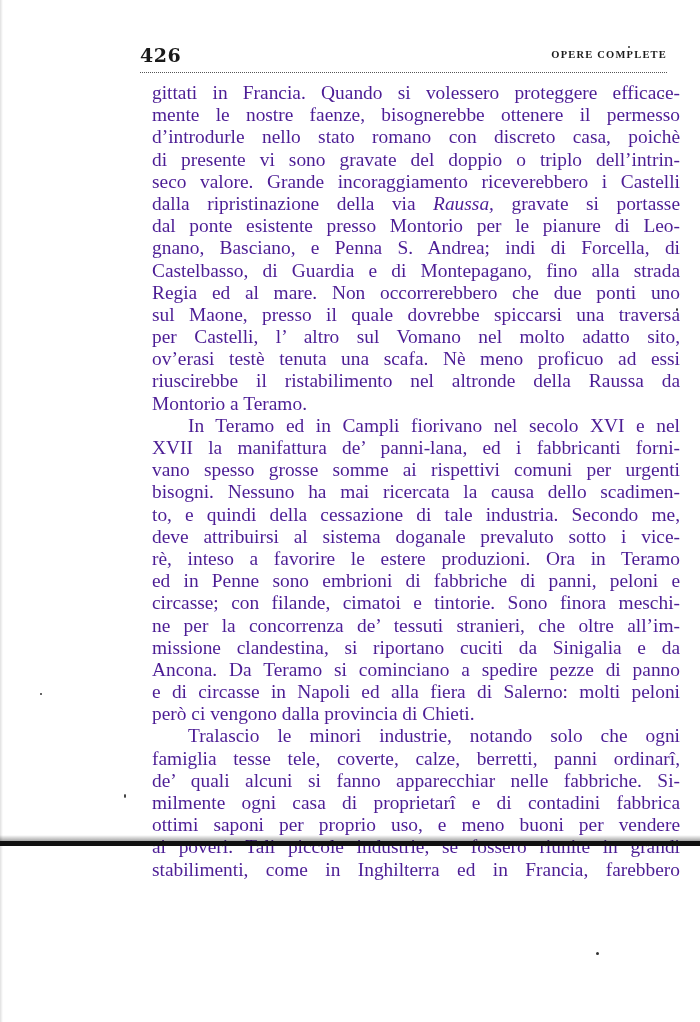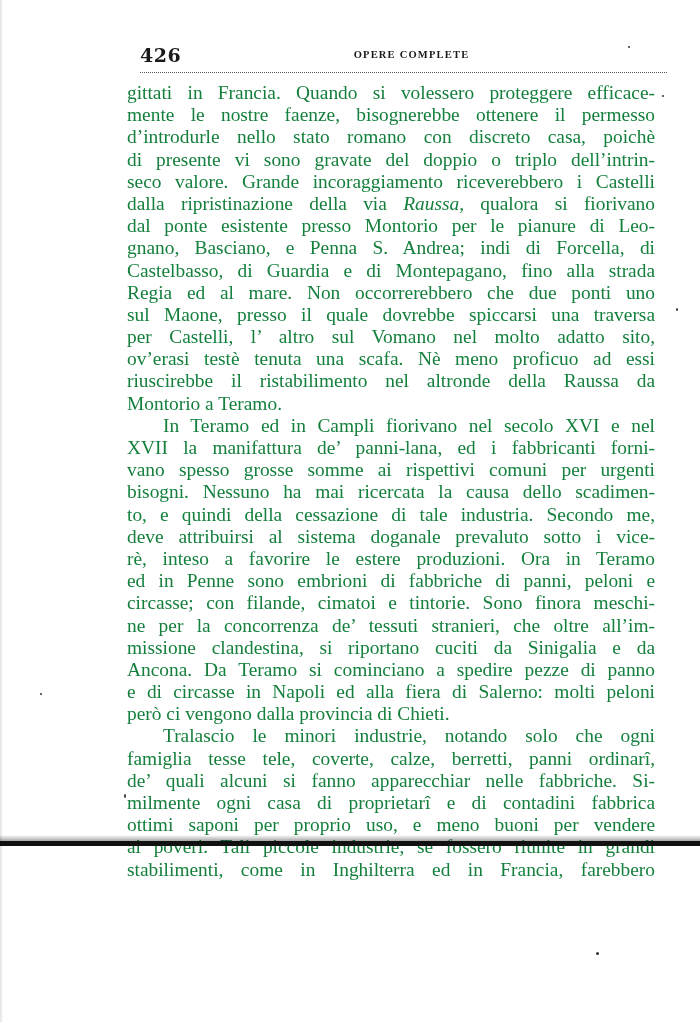--- a/index.html
+++ b/index.html
@@ -35,44 +35,44 @@
       font-family: "DejaVu Serif", "Liberation Serif", serif;
       font-weight: bold;
       font-size: 19px;
       letter-spacing: 0.5px;
     }
     .running-title {
       position: absolute;
       left: 0;
       right: 0;
       top: 5px;
-      text-align: center;
+      text-align: right;
       font-family: "Liberation Serif", serif;
       font-weight: bold;
       font-size: 10.5px;
       letter-spacing: 1.2px;
       padding-left: 16px;
     }
     .rule {
       position: absolute;
       left: 140px;
       top: 72px;
       width: 527px;
       height: 0;
       border-top: 1px dotted #555;
     }
     .body-text {
       position: absolute;
-      left: 127px;
+      left: 152px;
       top: 82px;
       width: 528px;
       font-family: "Liberation Serif", serif;
       font-size: 19.4px;
       line-height: 22.2px;
-      color: #15803d;
+      color: #4c1d95;
     }
     .line {
       display: block;
       white-space: nowrap;
       text-align: justify;
       text-align-last: justify;
       height: 22.2px;
     }
     .line.last {
       text-align-last: left;
@@ -120,21 +120,21 @@
     <div class="running-title">OPERE COMPLETE</div>
   </div>
   <div class="rule"></div>
 
   <div class="body-text" id="body-text">
       <span class="line">gittati in Francia. Quando si volessero proteggere efficace-</span>
       <span class="line">mente le nostre faenze, bisognerebbe ottenere il permesso</span>
       <span class="line">d’introdurle nello stato romano con discreto casa, poichè</span>
       <span class="line">di presente vi sono gravate del doppio o triplo dell’intrin-</span>
       <span class="line">seco valore. Grande incoraggiamento riceverebbero i Castelli</span>
-      <span class="line"><span>dalla ripristinazione della via </span><span class="italic">Raussa,</span><span> qualora si fiorivano</span></span>
+      <span class="line"><span>dalla ripristinazione della via </span><span class="italic">Raussa,</span><span> gravate si portasse</span></span>
       <span class="line">dal ponte esistente presso Montorio per le pianure di Leo-</span>
       <span class="line">gnano, Basciano, e Penna S. Andrea; indi di Forcella, di</span>
       <span class="line">Castelbasso, di Guardia e di Montepagano, fino alla strada</span>
       <span class="line">Regia ed al mare. Non occorrerebbero che due ponti uno</span>
       <span class="line">sul Maone, presso il quale dovrebbe spiccarsi una traversa</span>
       <span class="line">per Castelli, l’ altro sul Vomano nel molto adatto sito,</span>
       <span class="line">ov’erasi testè tenuta una scafa. Nè meno proficuo ad essi</span>
       <span class="line">riuscirebbe il ristabilimento nel altronde della Raussa da</span>
       <span class="line last">Montorio a Teramo.</span>
       <span class="line indent">In Teramo ed in Campli fiorivano nel secolo XVI e nel</span>

